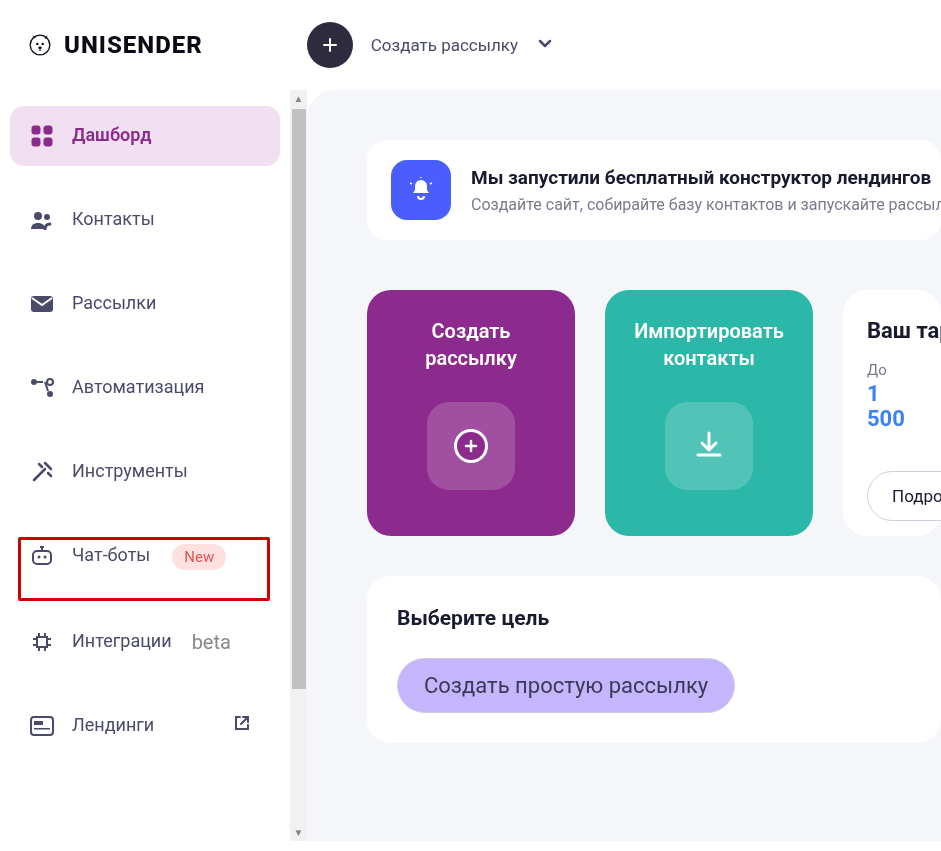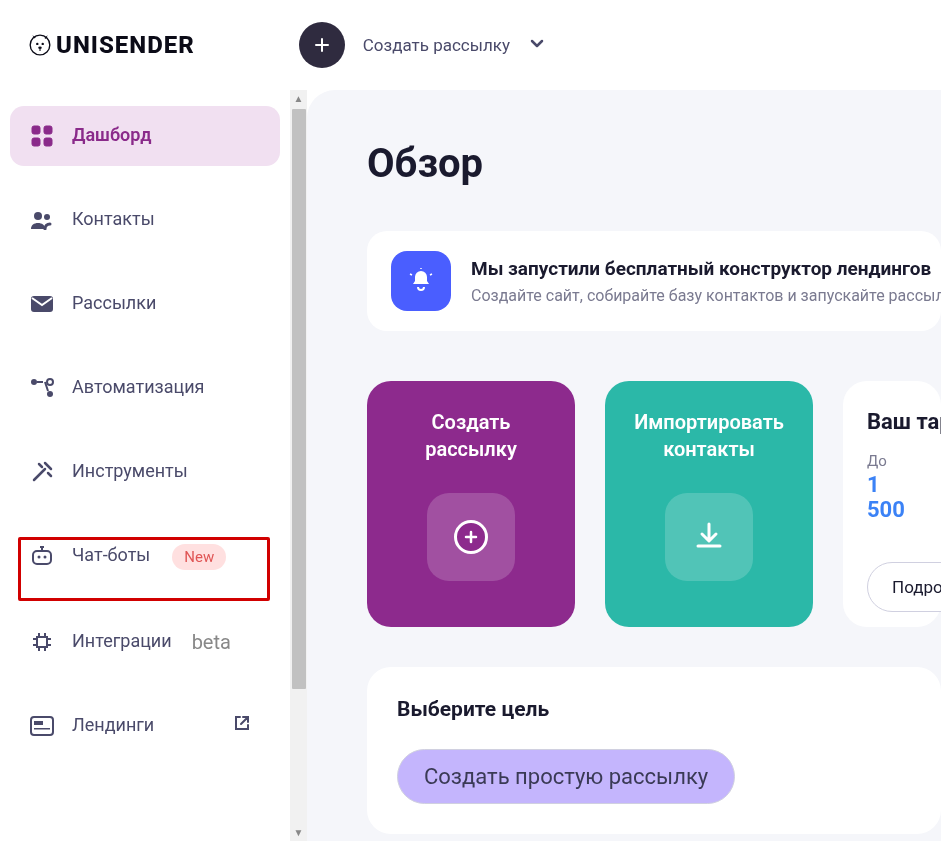--- a/index.html
+++ b/index.html
@@ -13,21 +13,21 @@
   }
   .header {
     display: flex;
     align-items: center;
     padding: 22px 28px;
     gap: 24px;
   }
   .logo-wrap {
     display: flex;
     align-items: center;
-    gap: 4px;
+    gap: 12px;
     justify-content: center;
   }
   .logo-wordmark {
     font-size: 24px;
     font-weight: 800;
     letter-spacing: 1px;
     color: #0b0b17;
   }
   .create-wrap {
     display: flex;
@@ -424,21 +424,20 @@
   </nav>
 
   <div class="scrollbar">
     <div class="scroll-btn">▲</div>
     <div class="scroll-thumb"></div>
     <div style="flex:1"></div>
     <div class="scroll-btn">▼</div>
   </div>
 
   <main class="main">
-    <h1 class="page-title">Обзор</h1>
 
     <div class="banner">
       <div class="banner-icon">
         <svg width="26" height="26" viewBox="0 0 26 26">
             <path d="M13 3a6 6 0 00-6 6v4l-2 3h16l-2-3V9a6 6 0 00-6-6z" fill="#fff"></path>
             <path d="M10 19a3 3 0 006 0" stroke="#fff" stroke-width="2" fill="none"></path>
             <path d="M4 7l-2-1M22 7l2-1M13 1V0" stroke="#fff" stroke-width="1.5"></path>
           </svg>
       </div>
       <div class="banner-text">

